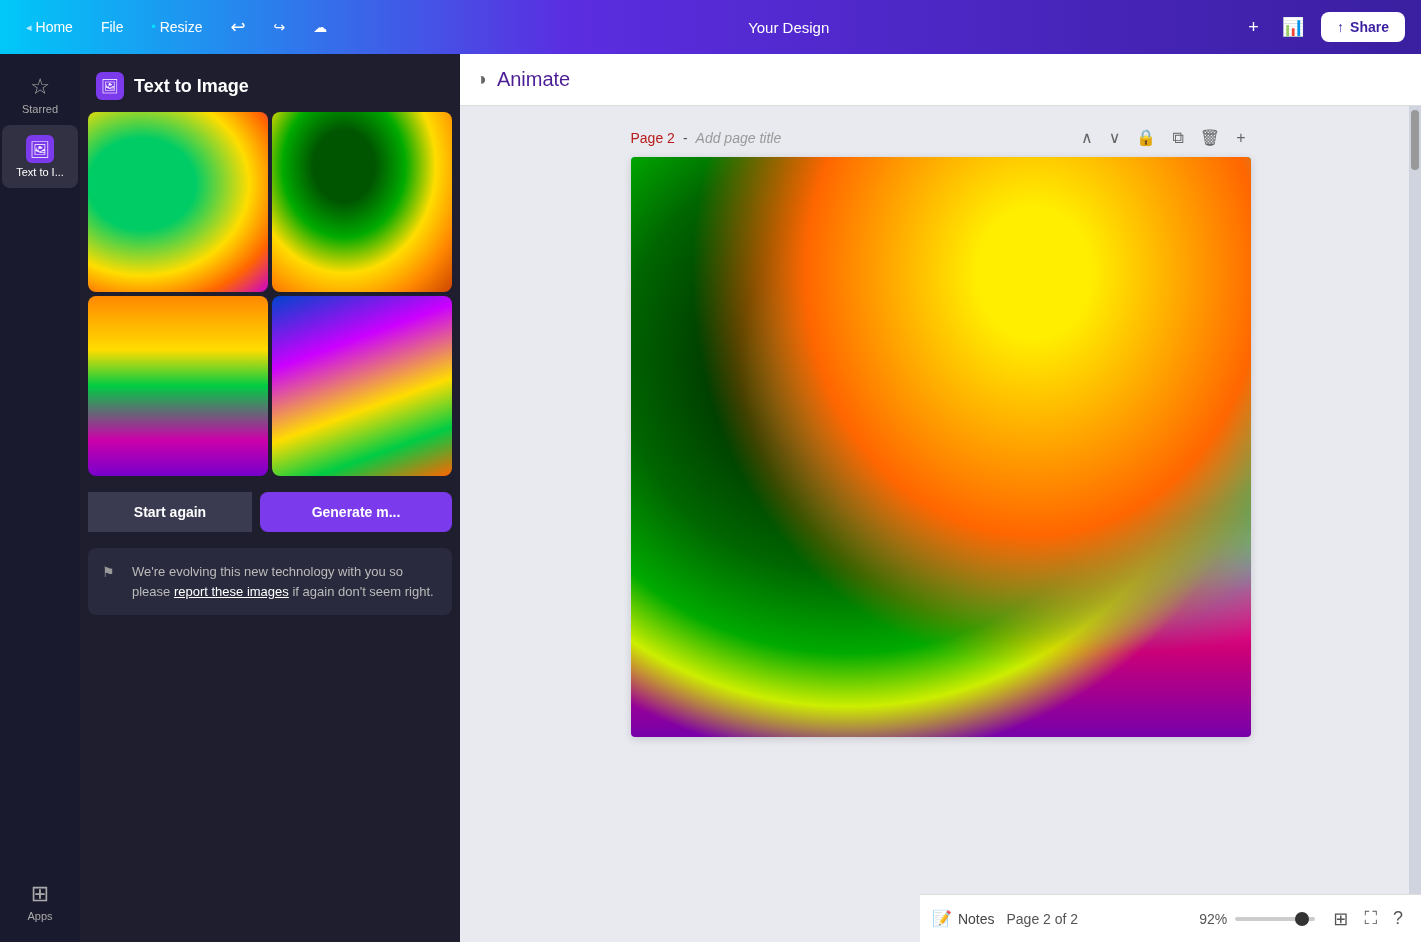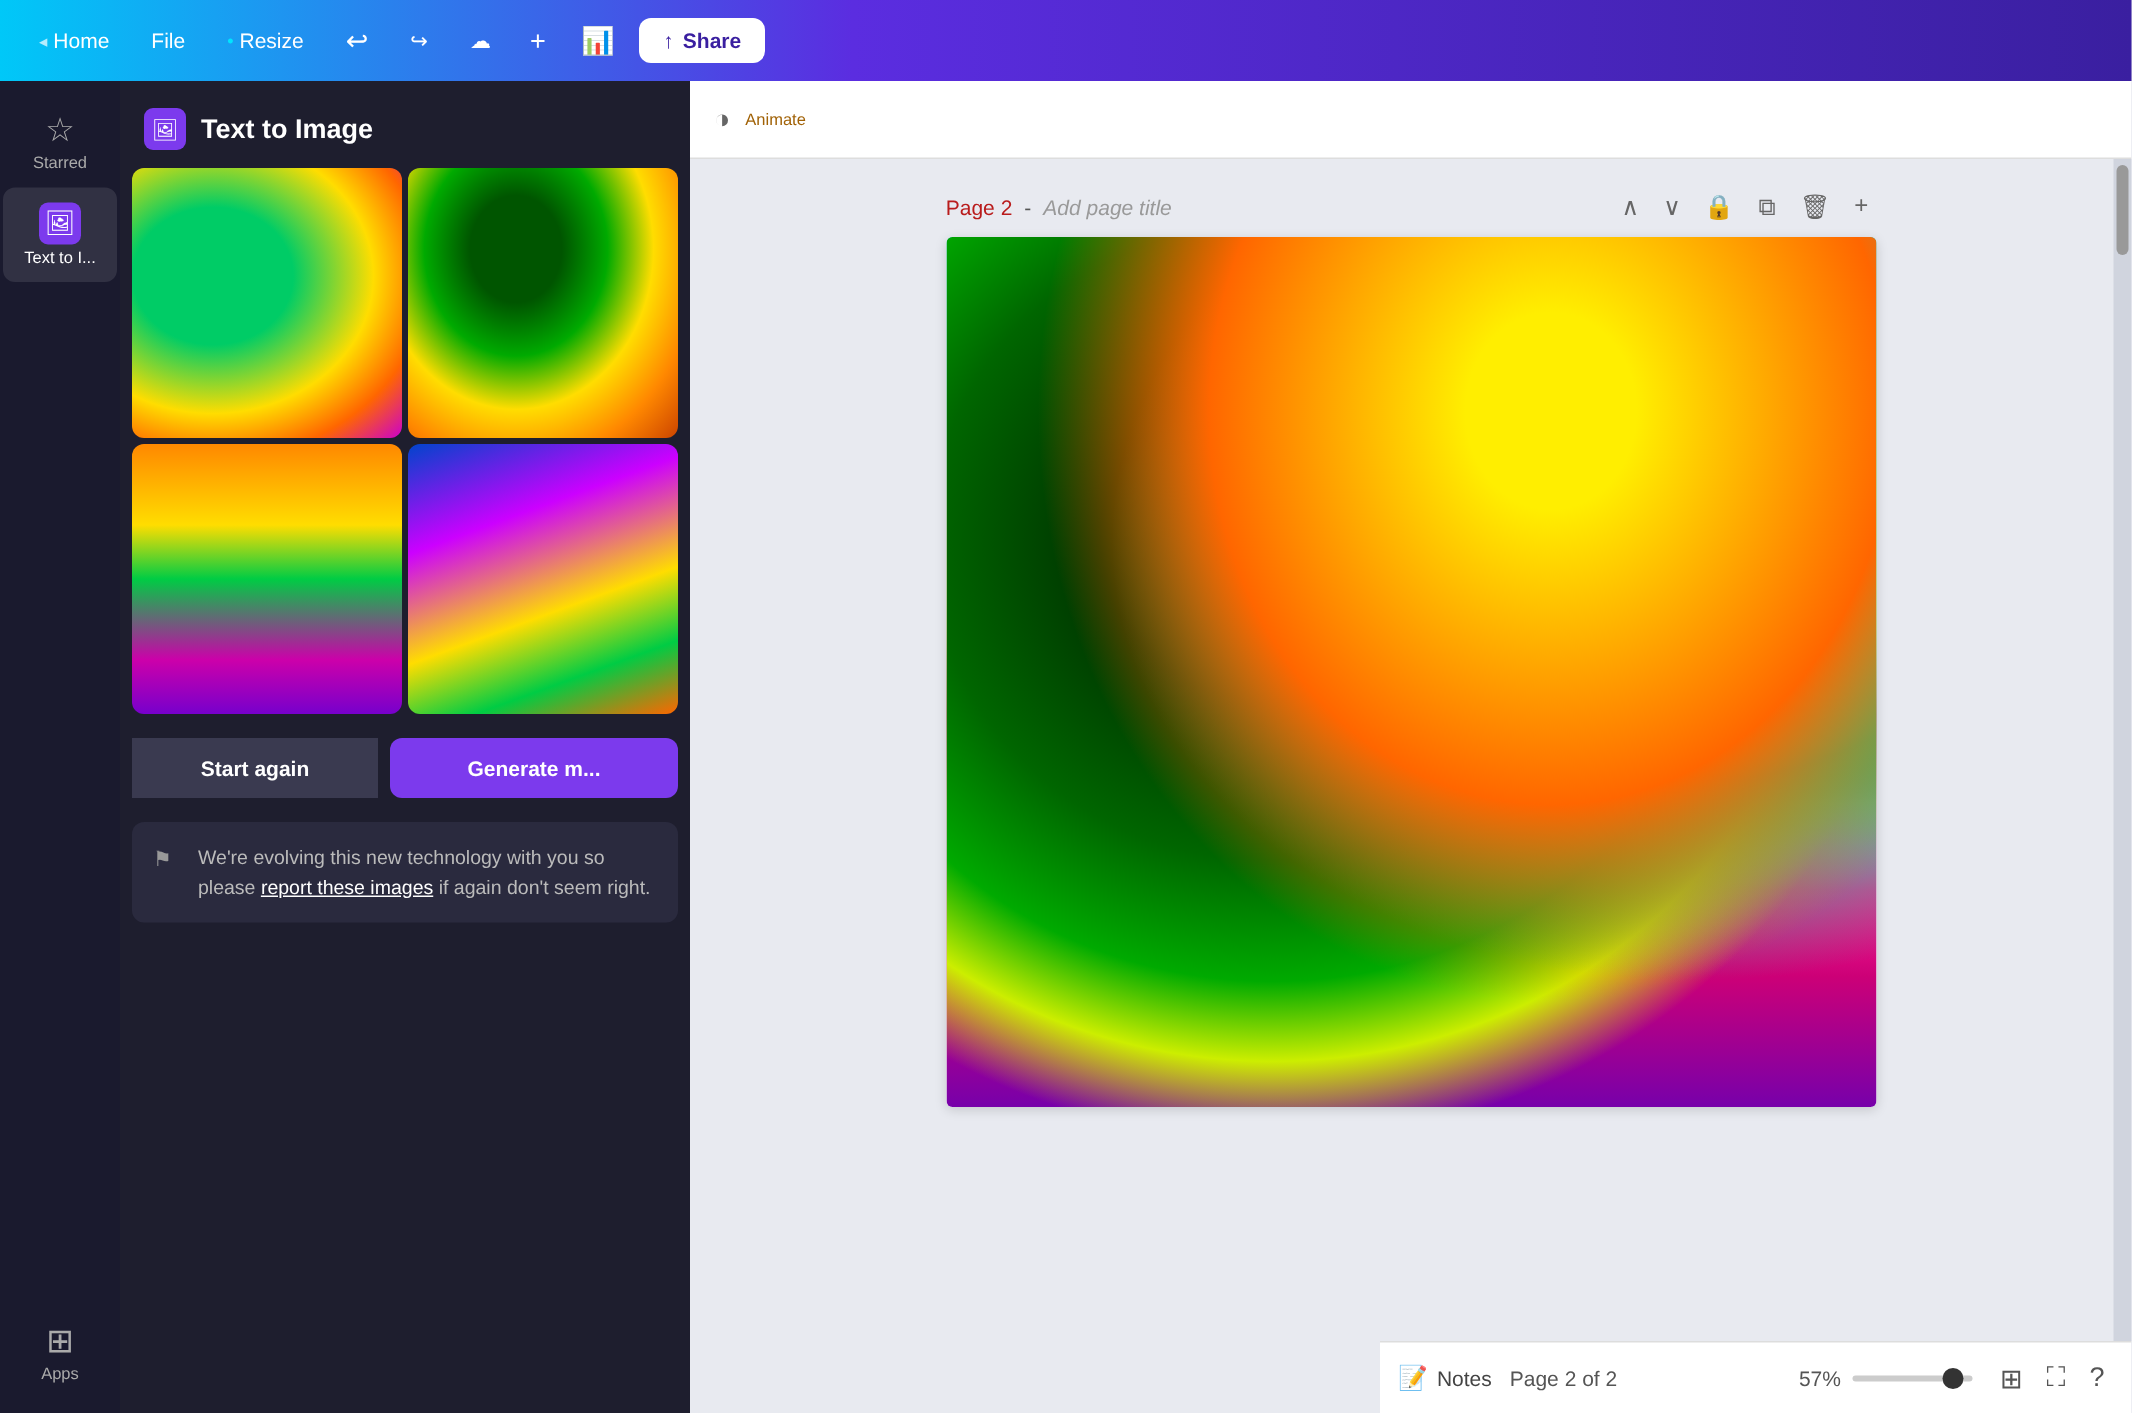--- a/index.html
+++ b/index.html
@@ -94,21 +94,21 @@
       background: #e8eaf0; overflow: hidden;
     }
 
     
     #animate-bar {
       position: absolute; top: 0; left: 0; right: 0; height: 52px;
       background: white; border-bottom: 1px solid #ddd;
       display: flex; align-items: center; padding: 0 16px; gap: 10px;
     }
     .animate-icon { font-size: 18px; color: #666; }
-    .animate-label { font-size: 11px; font-weight: 500; color: #a16207; }
+    .animate-label { font-size: 20px; font-weight: 500; color: #4c1d95; }
 
     
     #workspace {
       position: absolute; top: 52px; left: 0; right: 0; bottom: 48px;
       overflow: auto; display: flex; flex-direction: column; align-items: center;
       padding: 20px 0;
     }
 
     
     .page-container {
@@ -187,20 +187,23 @@
   <button class="topbar-btn">
     <span>File</span>
   </button>
   <button class="topbar-btn">
     <span class="topbar-dot">•</span>
     <span>Resize</span>
   </button>
   <button class="topbar-btn topbar-undo">↩</button>
   <button class="topbar-btn">↪</button>
   <button class="topbar-btn">☁</button>
+  <div class="topbar-center">
+    <span class="topbar-title">Your Design</span>
+  </div>
   <div class="topbar-right">
     <button class="topbar-icon-btn">+</button>
     <button class="topbar-icon-btn">📊</button>
     <button class="share-btn">
       <span>↑</span>
       <span>Share</span>
     </button>
   </div>
 </div>
 
@@ -285,21 +288,21 @@
     <div class="scroll-thumb"></div>
   </div>
 
   <div id="bottom-bar">
     <button class="bottom-notes-btn">
       <span style="font-size:16px;">📝</span>
       <span>Notes</span>
     </button>
     <span class="bottom-page-info">Page 2 of 2</span>
     <div class="bottom-zoom">
-      <span class="zoom-pct">57%</span>
+      <span class="zoom-pct">92%</span>
       <div class="zoom-slider">
         <div class="zoom-thumb"></div>
       </div>
     </div>
     <div class="bottom-right-icons">
       <button class="bottom-icon-btn">⊞</button>
       <button class="bottom-icon-btn">⛶</button>
       <button class="bottom-icon-btn">?</button>
     </div>
   </div>

